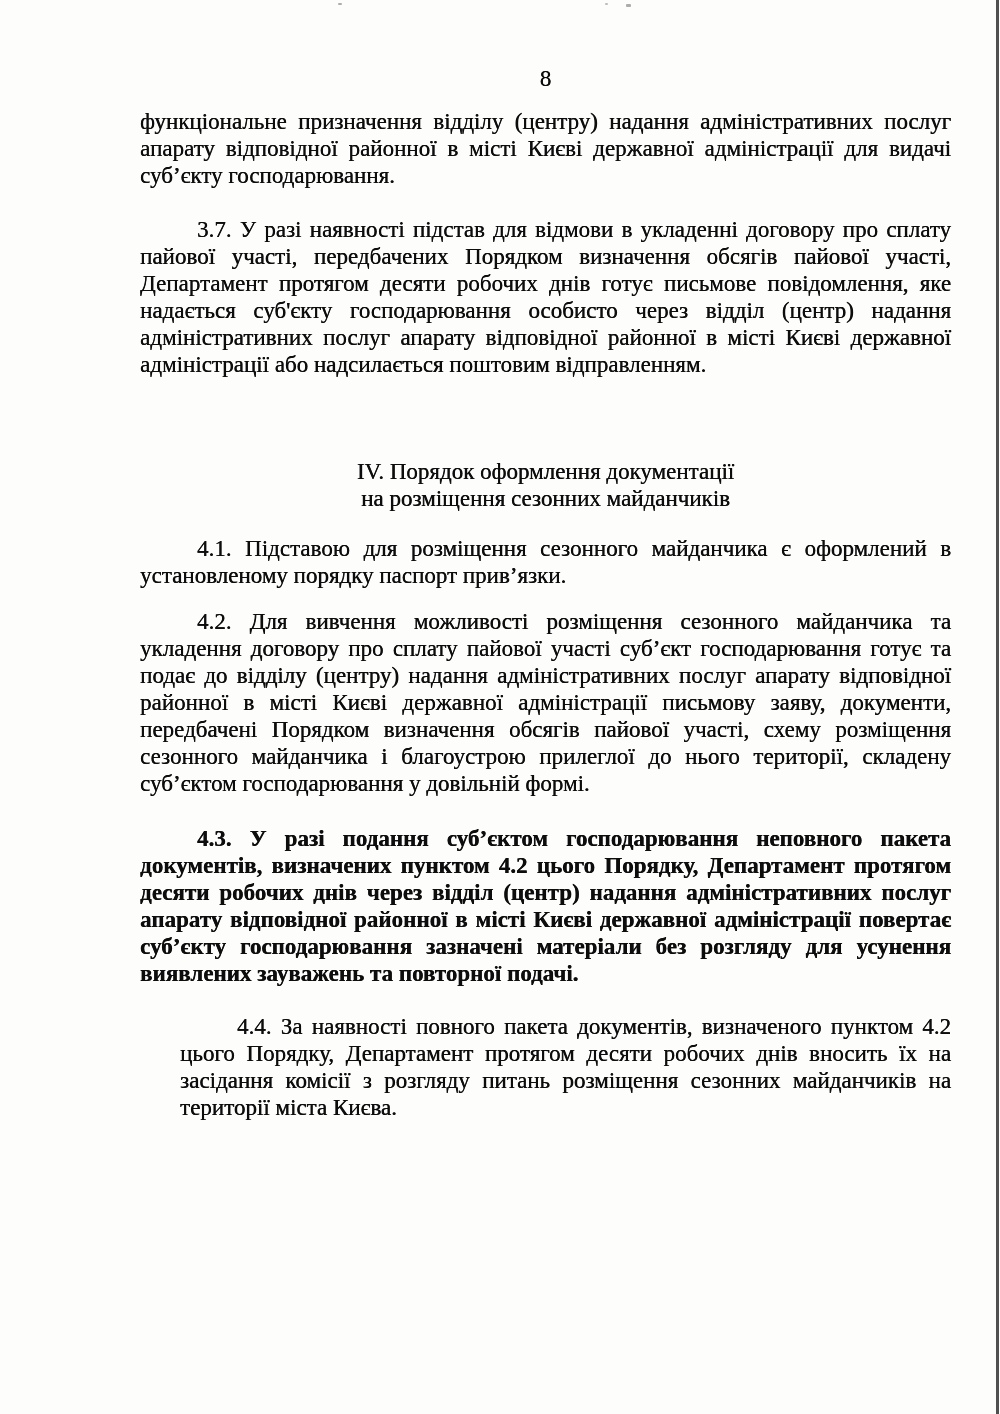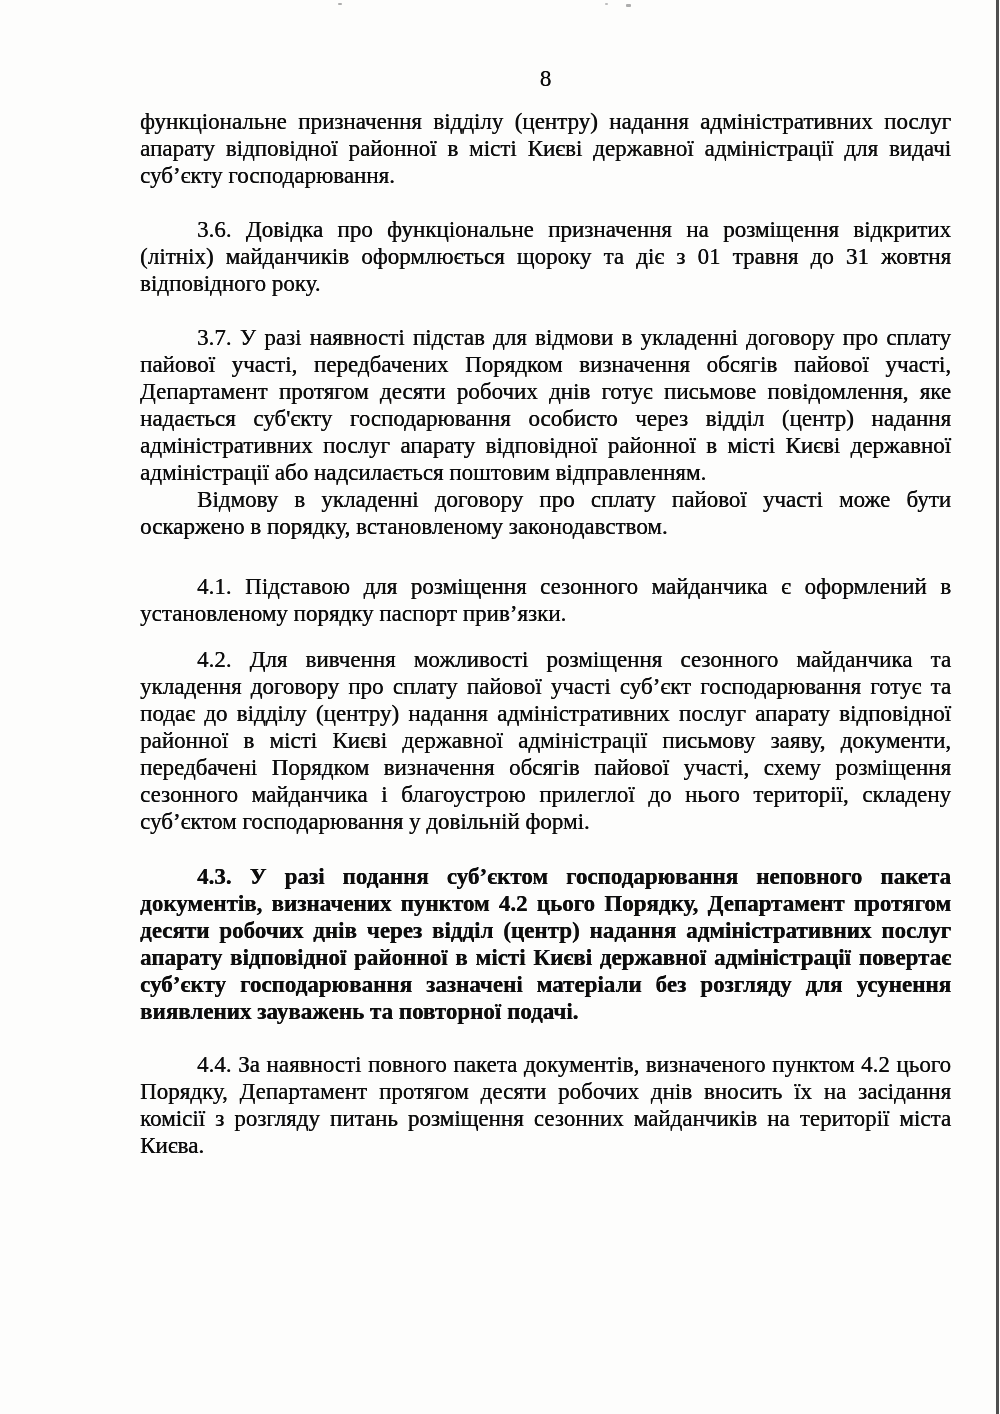--- a/index.html
+++ b/index.html
@@ -56,50 +56,52 @@
     margin: 27px 0 0 0;
     text-align: justify;
     text-indent: 57px;
   }
   p.para.first {
     margin-top: 16px;
     text-indent: 0;
   }
   p.para.m30 { }
   p.para.m0  { margin-top: 0; }
-  p.para.m33 { margin-top: 33px; }
+  p.para.m33 { margin-top: 23px; }
   p.para.m29 { margin-top: 19px; }
   p.para.m28 { margin-top: 28px; font-weight: bold; }
-  p.para.m26 { margin-top: 26px; }
+  p.para.m26 { margin-top: 26px; margin-left: 40px; }
   .section-heading {
     margin-top: 80px;
     text-align: center;
   }
   .section-heading div { line-height: 27px; }
 </style>
 </head>
 <body>
 
 <div class="page">
   <div class="scan-edge"></div>
   <div class="speck s1"></div>
   <div class="speck s2"></div>
   <div class="speck s3"></div>
 
   <div class="content">
     <div class="page-number">8</div>
 
     <p class="para first">функціональне призначення відділу (центру) надання адміністративних послуг апарату відповідної районної в місті Києві державної адміністрації для видачі суб’єкту господарювання.</p>
 
-    <p class="para">3.6. Довідка про функціональне призначення на розміщення відкритих (літніх) майданчиків оформлюється щороку та діє з 01 травня до 31 жовтня відповідного року.</p>
 
     <p class="para m30">3.7. У разі наявності підстав для відмови в укладенні договору про сплату пайової участі, передбачених Порядком визначення обсягів пайової участі, Департамент протягом десяти робочих днів готує письмове повідомлення, яке надається суб'єкту господарювання особисто через відділ (центр) надання адміністративних послуг апарату відповідної районної в місті Києві державної адміністрації або надсилається поштовим  відправленням.</p>
 
-    <p class="para m0">Відмову в укладенні договору про сплату пайової участі може бути оскаржено в порядку, встановленому законодавством.</p>
 
+    <div class="section-heading">
+      <div>IV. Порядок оформлення документації</div>
+      <div>на розміщення сезонних майданчиків</div>
+    </div>
 
     <p class="para m33">4.1. Підставою для розміщення сезонного майданчика є оформлений в установленому порядку паспорт прив’язки.</p>
 
     <p class="para m29">4.2. Для вивчення можливості розміщення сезонного майданчика та укладення договору про сплату пайової участі суб’єкт господарювання готує та подає до відділу (центру) надання адміністративних послуг апарату відповідної районної в місті Києві державної адміністрації письмову заяву, документи, передбачені Порядком визначення обсягів пайової участі, схему розміщення сезонного майданчика і благоустрою прилеглої до нього території, складену суб’єктом господарювання у довільній формі.</p>
 
     <p class="para m28">4.3. У разі подання суб’єктом господарювання неповного пакета документів, визначених пунктом 4.2 цього Порядку, Департамент протягом десяти робочих днів через відділ (центр) надання адміністративних послуг апарату відповідної районної в місті Києві державної адміністрації повертає суб’єкту господарювання зазначені матеріали без розгляду для усунення виявлених зауважень та повторної подачі.</p>
 
     <p class="para m26">4.4. За наявності повного пакета документів, визначеного пунктом 4.2 цього Порядку, Департамент протягом десяти робочих днів вносить їх на засідання комісії з розгляду питань розміщення сезонних майданчиків на території міста Києва.</p>
   </div>
 </div>

